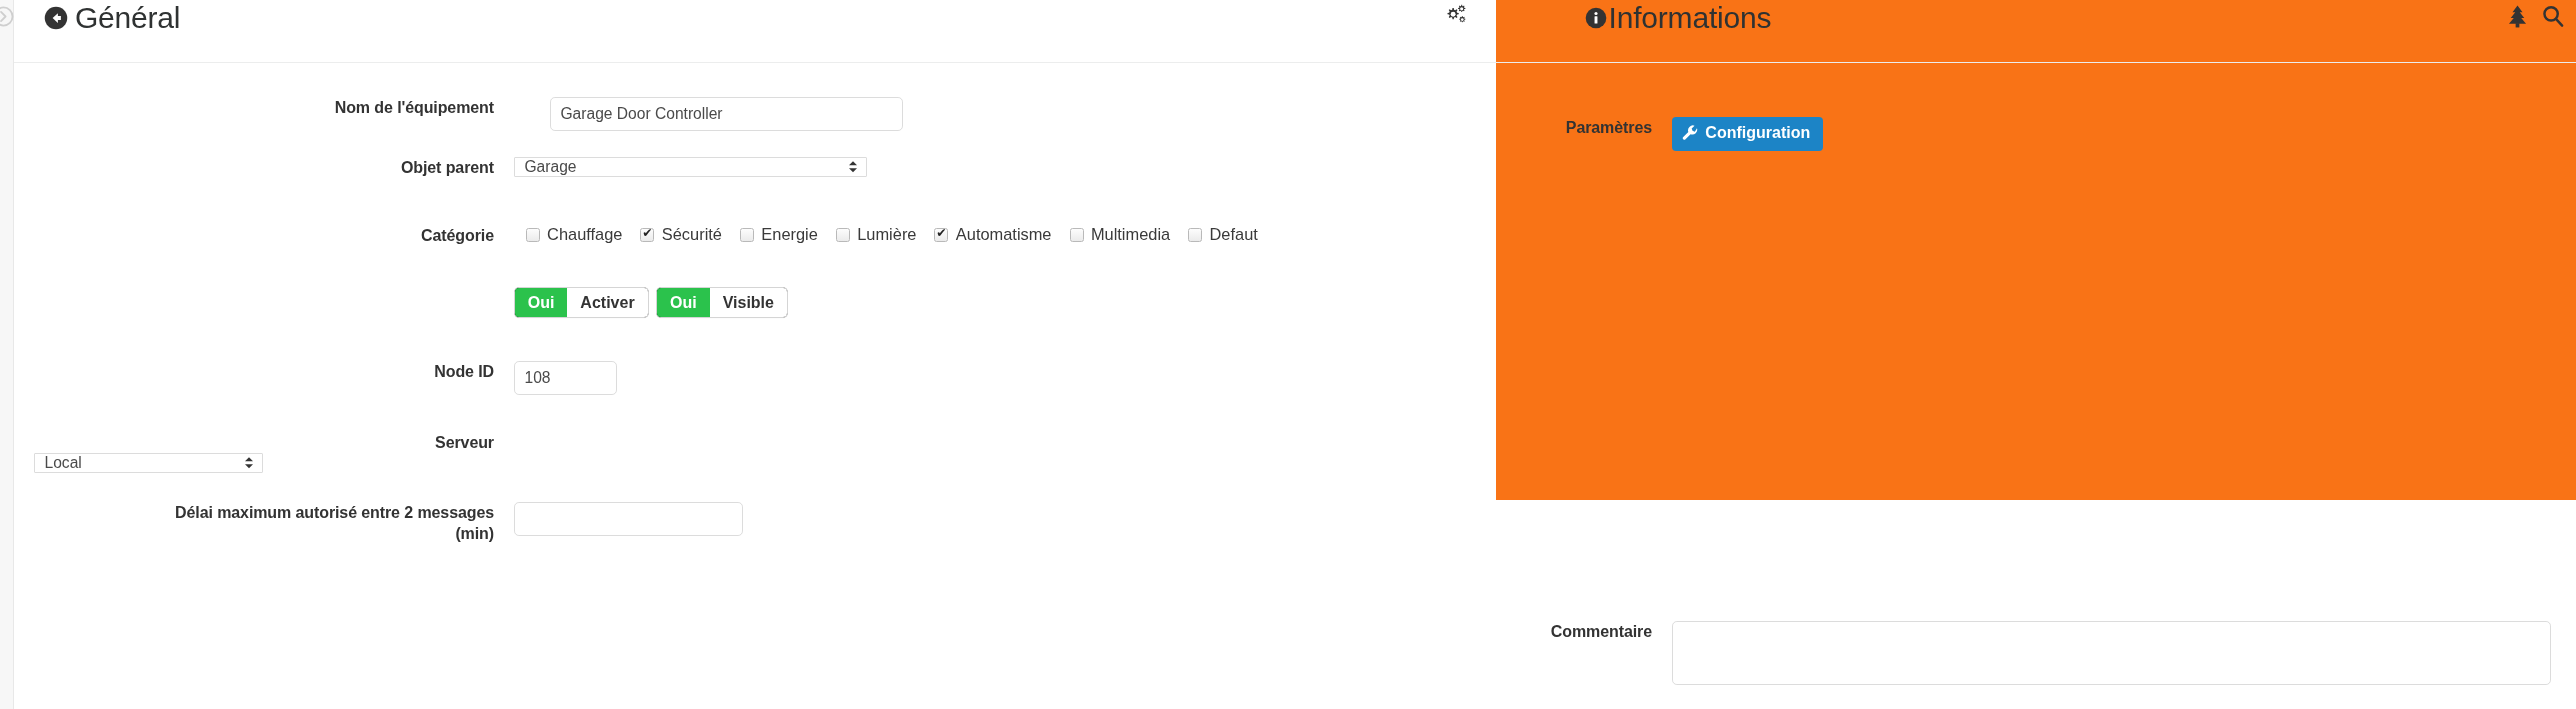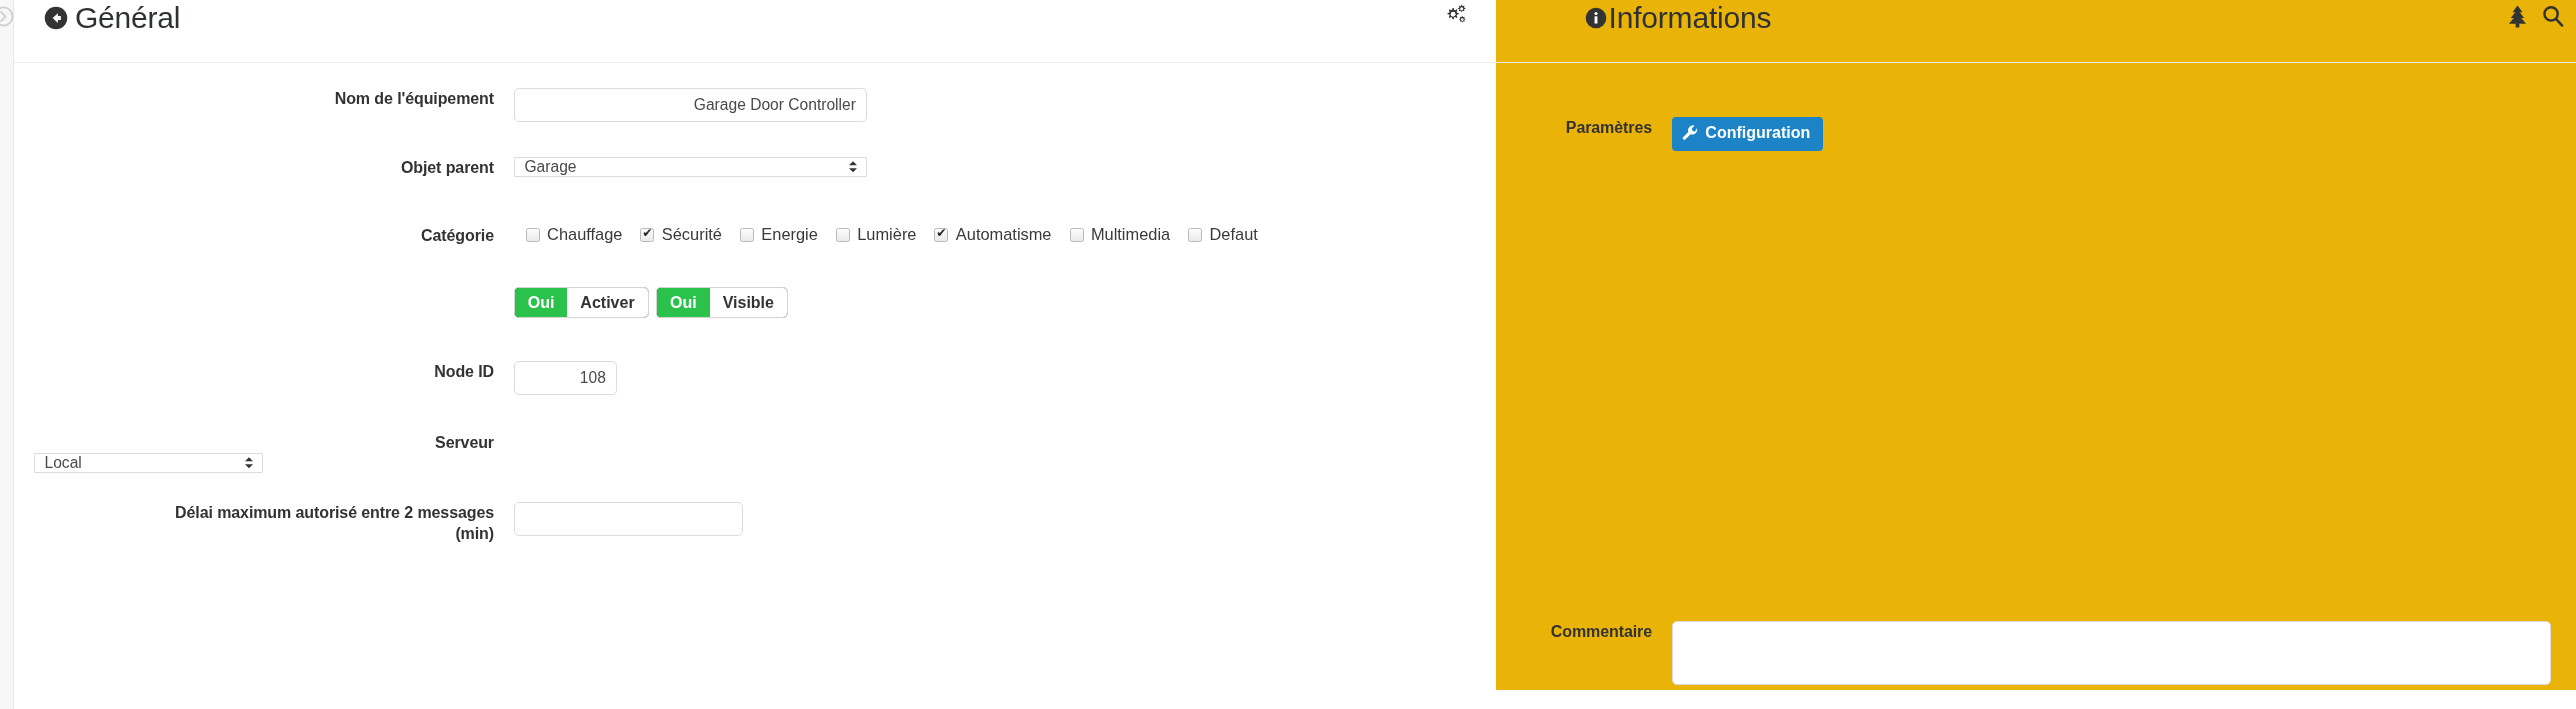--- a/index.html
+++ b/index.html
@@ -29,22 +29,22 @@
   }
 
   
   .panel-left {
     position: absolute; left: 14px; top: 0;
     width: 1482px; height: 710px;
     background: #fff;
   }
   .panel-right {
     position: absolute; left: 1496px; top: 0;
-    width: 1080px; height: 690px;
-    background: #eab308;
+    width: 1080px; height: 500px;
+    background: #f97316;
   }
 
   
   .panel-head {
     position: relative;
     height: 63px;
     border-bottom: 0.8px solid #eceded;
   }
   .panel-title {
     position: absolute;
@@ -87,21 +87,20 @@
   .inp {
     border: 0.8px solid #dcdcdc;
     border-radius: 4.9px;
     background: #fff;
     font-family: "Liberation Sans", sans-serif;
     font-size: 15.6px;
     color: #4a4a4a;
     padding: 0 9.8px;
     height: 34px;
     outline: none;
-    text-align: right;
   }
   .inp::placeholder { color: #9a9a9a; }
   .sel {
     border: 0.8px solid #dcdcdc;
     border-radius: 1px;
     background: #fff;
     font-family: "Liberation Sans", sans-serif;
     font-size: 15.6px;
     color: #4a4a4a;
     height: 20px;
@@ -245,21 +244,21 @@
               <path d="M24.3 2.2 l1.05 0 .23 1.35 a3.7 3.7 0 0 1 .98 .4 l1.13-.78 .74 .74 -.78 1.13 a3.7 3.7 0 0 1 .4 .98 l1.35 .23 0 1.05 -1.35 .23 a3.7 3.7 0 0 1 -.4 .98 l.78 1.13 -.74 .74 -1.13-.78 a3.7 3.7 0 0 1 -.98 .4 l-.23 1.35 -1.05 0 -.23-1.35 a3.7 3.7 0 0 1 -.98-.4 l-1.13 .78 -.74-.74 .78-1.13 a3.7 3.7 0 0 1 -.4-.98 l-1.35-.23 0-1.05 1.35-.23 a3.7 3.7 0 0 1 .4-.98 l-.78-1.13 .74-.74 1.13 .78 a3.7 3.7 0 0 1 .98-.4 z"></path>
               <circle cx="24.8" cy="7.2" r="2" fill="#ffffff"></circle>
               <path d="M25.1 16.4 l.9 0 .2 1.15 a3.2 3.2 0 0 1 .84 .35 l.96-.67 .64 .64 -.67 .96 a3.2 3.2 0 0 1 .35 .84 l1.15 .2 0 .9 -1.15 .2 a3.2 3.2 0 0 1 -.35 .84 l.67 .96 -.64 .64 -.96-.67 a3.2 3.2 0 0 1 -.84 .35 l-.2 1.15 -.9 0 -.2-1.15 a3.2 3.2 0 0 1 -.84-.35 l-.96 .67 -.64-.64 .67-.96 a3.2 3.2 0 0 1 -.35-.84 l-1.15-.2 0-.9 1.15-.2 a3.2 3.2 0 0 1 .35-.84 l-.67-.96 .64-.64 .96 .67 a3.2 3.2 0 0 1 .84-.35 z"></path>
               <circle cx="25.55" cy="20.7" r="1.7" fill="#ffffff"></circle>
             </g>
           </svg>
         </span>
       </div>
     </div>
 
-    <div class="form-row" style="left:0; top:88px; width:1148px;">
+    <div class="form-row" style="left:0; top:97px; width:1148px;gap:36px;">
       <div class="flabel" style="width:480px;">Nom de l'équipement</div>
       <div class="fctl">
         <input class="inp" type="text" style="width: 353px;" value="Garage Door Controller">
       </div>
     </div>
 
     <div class="form-row" style="left:0; top:157px; width:1148px;">
       <div class="flabel" style="width:480px;">Objet parent</div>
       <div class="fctl">
         <div class="sel" style="width:353px;">

